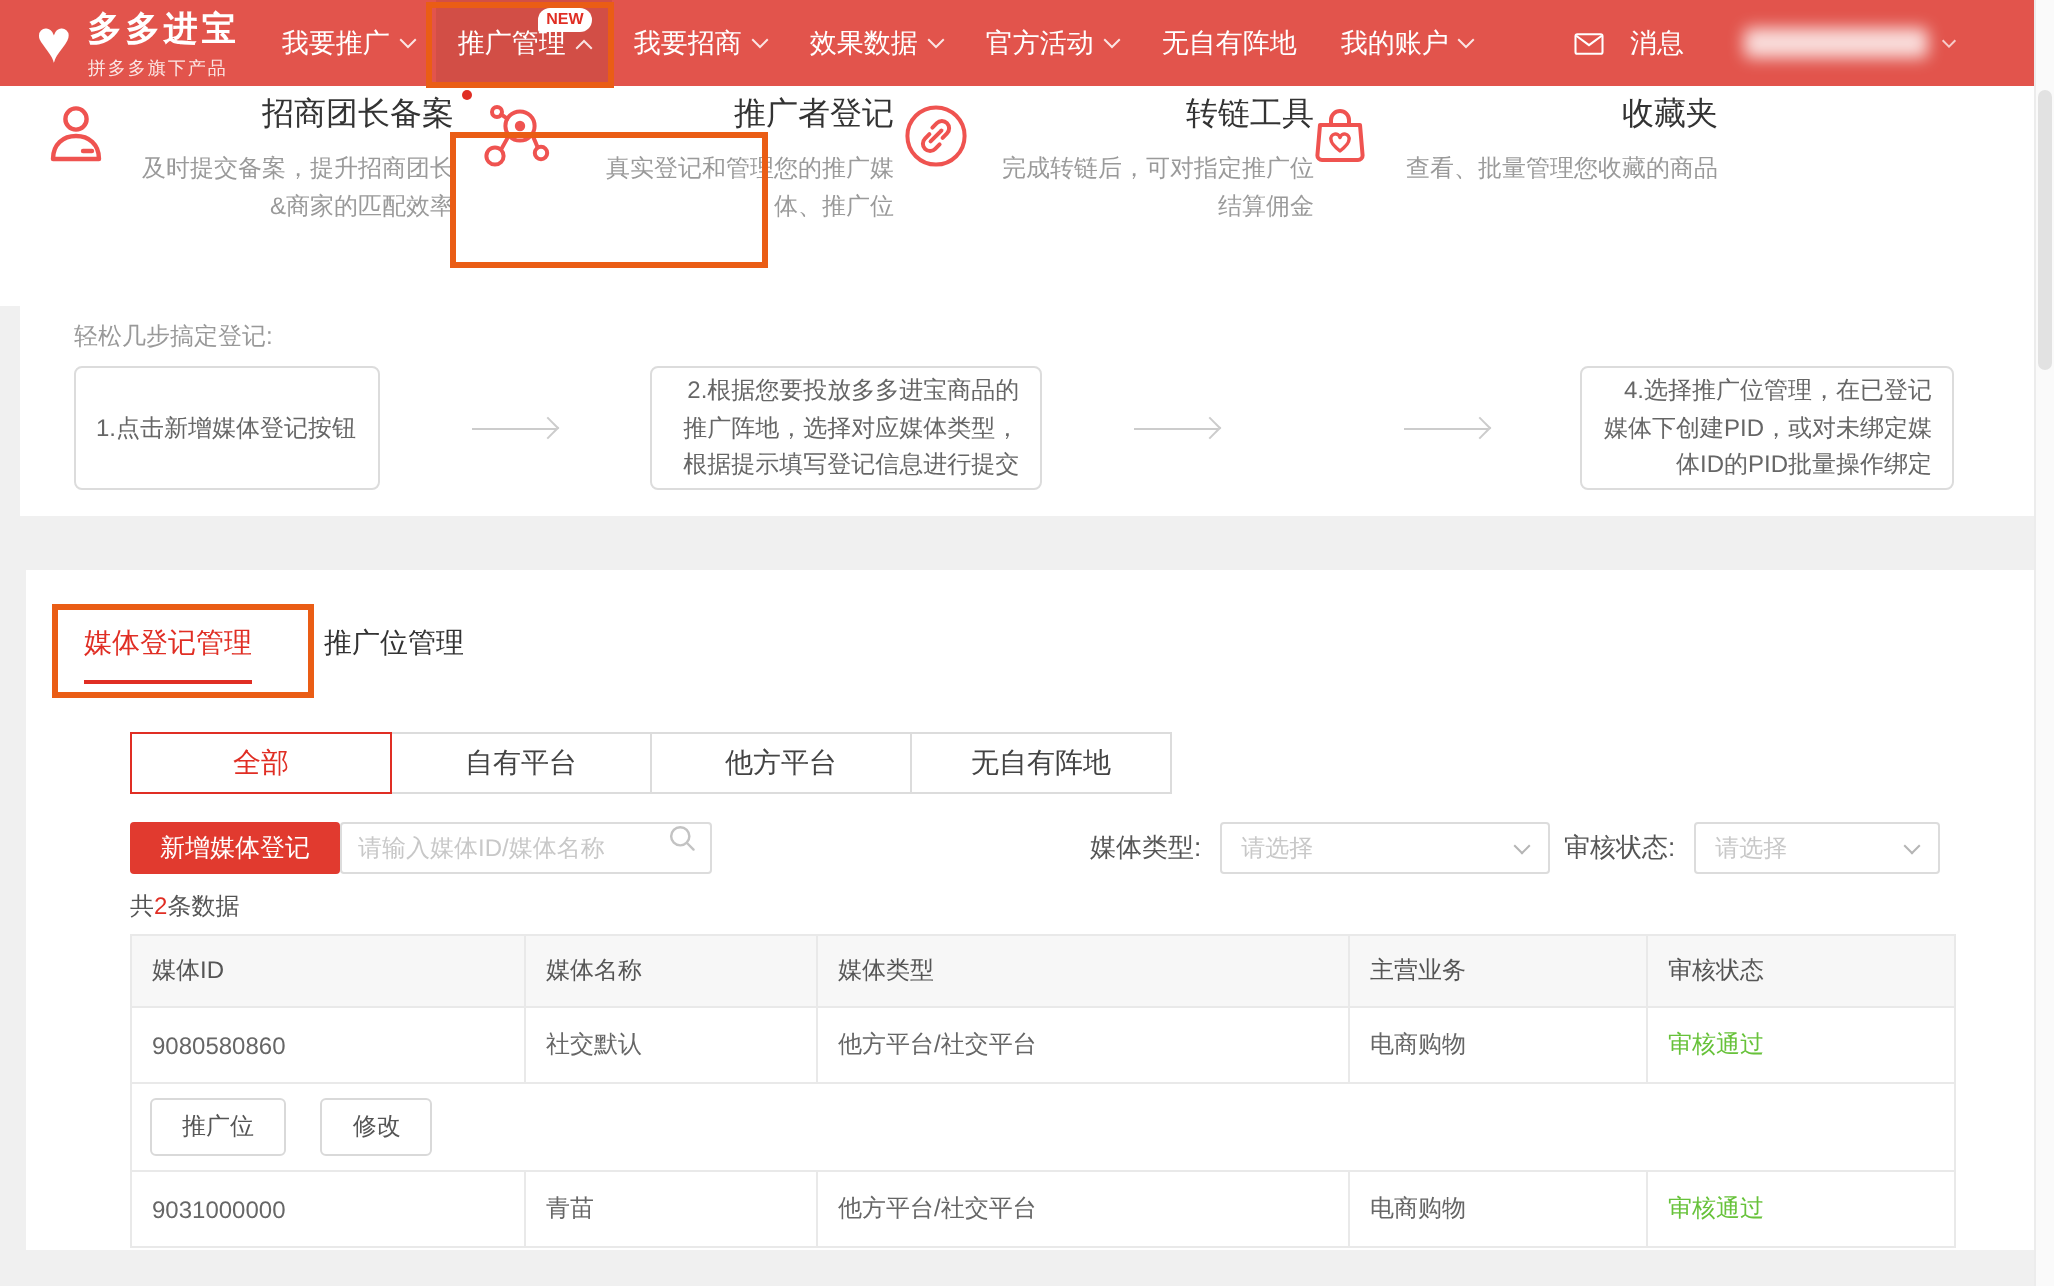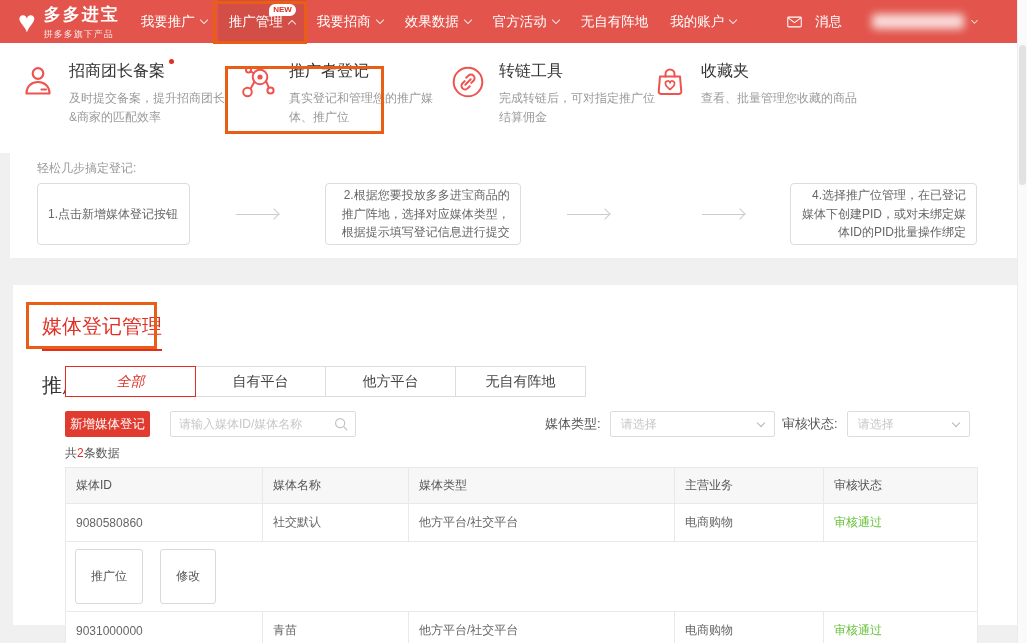--- a/index.html
+++ b/index.html
@@ -30,55 +30,55 @@
     display:flex; align-items:center; gap:30px; }
   .nav-messages { display:flex; align-items:center; gap:6px; font-size:13.5px; cursor:pointer; }
   .nav-user { display:flex; align-items:center; gap:8px; cursor:pointer; }
   .user-blur { width:92px; height:15px; background:rgba(255,255,255,.8);
     border-radius:3px; filter:blur(4px); }
   .caret-sm { width:5px; height:5px; border-right:1.2px solid rgba(255,255,255,.7);
     border-bottom:1.2px solid rgba(255,255,255,.7); transform:rotate(45deg); margin-top:-2px; }
 
   
   .cards-row { position:absolute; left:0; top:43px; width:1017px; height:110px; background:#fff; }
-  .card { position:absolute; top:18px; display:flex; gap:13px; cursor:pointer; }
+  .card { position:absolute; top:4px; display:flex; gap:13px; cursor:pointer;text-align:right; }
   .card-icon { width:36px; height:36px; flex:none; margin-top:3px; }
   .card-title { font-size:16px; color:#333; position:relative; display:inline-block; }
   .red-dot { position:absolute; top:-2px; right:-9px; width:5px; height:5px;
     border-radius:50%; background:#e02e24; }
   .card-desc { font-size:12px; color:#9a9a9a; width:158px; line-height:1.6; margin-top:7px; }
 
   
   .steps-panel { position:absolute; left:10px; top:147px; width:1007px; height:111px; background:#fff;text-align:right; }
   .steps-heading { position:absolute; left:27px; top:13px; font-size:12px; color:#999; }
   .steps-row { position:absolute; left:27px; top:36px; right:40px; display:flex; align-items:center; }
   .step-box { border:1px solid #dcdcdc; border-radius:4px; padding:6px 10px; font-size:12px;
     color:#666; line-height:1.55; height:62px; display:flex; align-items:center; flex:none; }
   .step-arrow { flex:1; display:flex; align-items:center; justify-content:center; }
   .arrow-line { width:42px; height:1px; background:#ccc; position:relative; }
   .arrow-line::after { content:""; position:absolute; right:0; top:-3.5px; width:7px; height:7px;
     border-top:1px solid #ccc; border-right:1px solid #ccc; transform:rotate(45deg); }
 
   
   .main-panel { position:absolute; left:13px; top:285px; width:1004px; height:340px; background:#fff; }
-  .tabs { position:absolute; left:29px; top:28px; display:flex; gap:21px; font-size:20px;flex-direction:column; }
+  .tabs { position:absolute; left:29px; top:28px; display:flex; gap:36px; font-size:14px; }
   .tab { padding-bottom:9px; color:#333; cursor:pointer; border-bottom:2px solid transparent; }
   .tab.active { color:#e02e24; border-bottom-color:#e02e24; }
 
   .filter-tabs { position:absolute; left:52px; top:81px; display:flex; }
   .filter-tab { width:131px; height:31px; line-height:29px; text-align:center; font-size:14px;
     color:#444; border:1px solid #dcdcdc; margin-left:-1px; background:#fff; cursor:pointer; }
-  .filter-tab:first-child { margin-left:0;font-style:italic; }
+  .filter-tab:first-child { margin-left:0; }
   .filter-tab.active { position:relative; z-index:2; border-color:#e02e24; color:#e02e24; }
 
   .toolbar { position:absolute; left:52px; right:40px; top:126px; height:27px; }
-  .add-btn { position:absolute; left:0; top:0; height:26px; padding:0 5px; background:#e13a2f;
+  .add-btn { position:absolute; left:0; top:0; height:26px; padding:0 15px; background:#e13a2f;
     color:#fff; font-size:12.5px; border:none; border-radius:2px; cursor:pointer; line-height:26px; }
   .search-box { position:absolute; left:105px; top:0; width:186px; height:26px;
-    border:1px solid #dcdcdc; border-radius:2px; display:flex; align-items:center; background:#fff; }
+    border:1px solid #dcdcdc; border-radius:2px; display:flex; background:#fff; }
   .search-box input { flex:1; border:none; outline:none; font-size:12px; padding:0 8px;
     background:transparent; color:#333; min-width:0; }
   .search-box input::placeholder { color:#c8c8c8; }
   .search-icon { flex:none; margin-right:7px; display:flex; }
   .filter-group { position:absolute; top:0; display:flex; align-items:center; }
   .filter-label { font-size:13px; color:#555; margin-right:9px; }
   .select { height:26px; border:1px solid #dcdcdc; border-radius:2px; background:#fff;
     display:flex; align-items:center; justify-content:space-between; padding:0 10px;
     font-size:12px; color:#c8c8c8; cursor:pointer; }
   .sel-caret { width:6px; height:6px; border-right:1.2px solid #b5b5b5;
@@ -88,21 +88,21 @@
   .summary .num { color:#e02e24; }
 
   .table-wrap { position:absolute; left:52px; top:182px; width:912px; }
   table { width:100%; border-collapse:collapse; table-layout:fixed; font-size:12px; }
   th { background:#f7f7f7; font-weight:normal; text-align:left; color:#555;
     padding:9px 10px; border:1px solid #e9e9e9; }
   td { padding:10px 10px; border:1px solid #e9e9e9; color:#666; background:#fff; }
   td.status { color:#67c23a; }
   td.actions-cell { padding:7px 9px; }
   .action-btn { display:inline-block; border:1px solid #d9d9d9; border-radius:3px; background:#fff;
-    font-size:12px; color:#555; padding:18px 15px; margin-right:14px; cursor:pointer; }
+    font-size:12px; color:#555; padding:5px 15px; margin-right:14px; cursor:pointer; }
 
   
   .annotation { position:absolute; border:3px solid #ea5d15; z-index:20; pointer-events:none; }
   .anno-nav  { left:213px; top:1px;  width:94px;  height:43px; }
   .anno-card { left:225px; top:66px; width:159px; height:68px; }
   .anno-tab  { left:26px;  top:302px; width:131px; height:47px; }
 
   
   .scrollbar { position:absolute; right:0; top:0; width:10px; height:643px;
     background:#fafafa; border-left:1px solid #ececec; z-index:30; }

